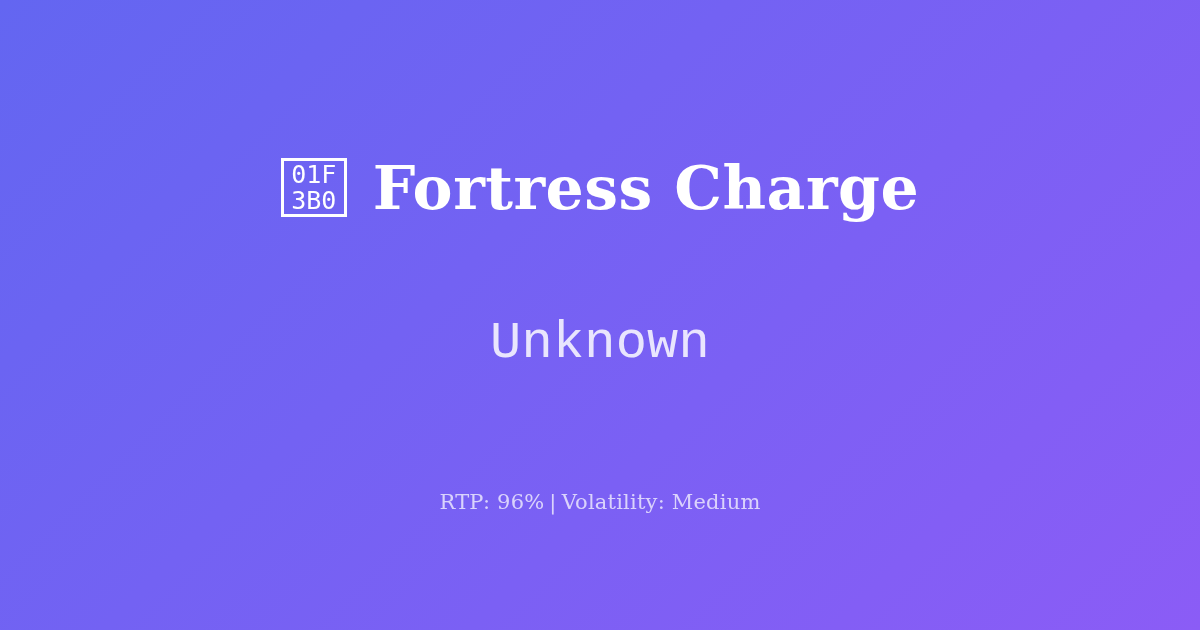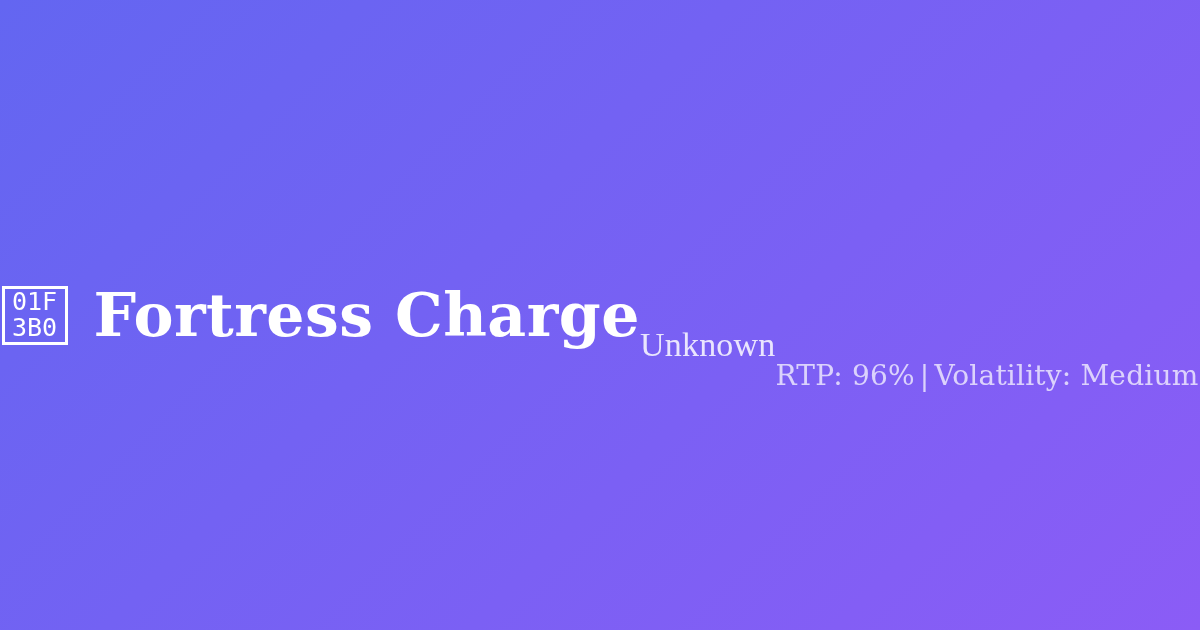--- a/index.html
+++ b/index.html
@@ -17,20 +17,21 @@
   }
 
   
   .og-card {
     position: relative;
     box-sizing: border-box;
     width: 1200px;
     height: 630px;
     background-image: linear-gradient(135deg, #6366F1 0%, #8B5CF6 100%);
     display: flex;
+    flex-direction: column;
     align-items: center;
     justify-content: center;
     text-align: center;
     -webkit-font-smoothing: antialiased;
   }
 
   
   .title-row {
     display: flex;
     flex-direction: row;
@@ -71,33 +72,33 @@
     font-weight: 700;
     color: #FFFFFF;
     letter-spacing: 0.5px;
     line-height: 1;
     white-space: nowrap;
   }
 
   
   .provider {
     margin-top: 60px;
-    font-family: Liberation Serif, serif;
-    font-size: 34px;
+    font-family: Liberation Mono, monospace;
+    font-size: 52px;
     font-weight: 400;
     line-height: 1;
     color: rgba(255, 255, 255, 0.84);
     letter-spacing: 0.2px;
   }
 
   
   .stats {
     margin-top: 122px;
     font-family: "DejaVu Serif", "Liberation Serif", serif;
-    font-size: 28px;
+    font-size: 21px;
     font-weight: 400;
     line-height: 1;
     color: rgba(255, 255, 255, 0.72);
     letter-spacing: 0.2px;
     white-space: nowrap;
     text-align: right;
   }
 
   .stats .sep {
     padding: 0 5px;

